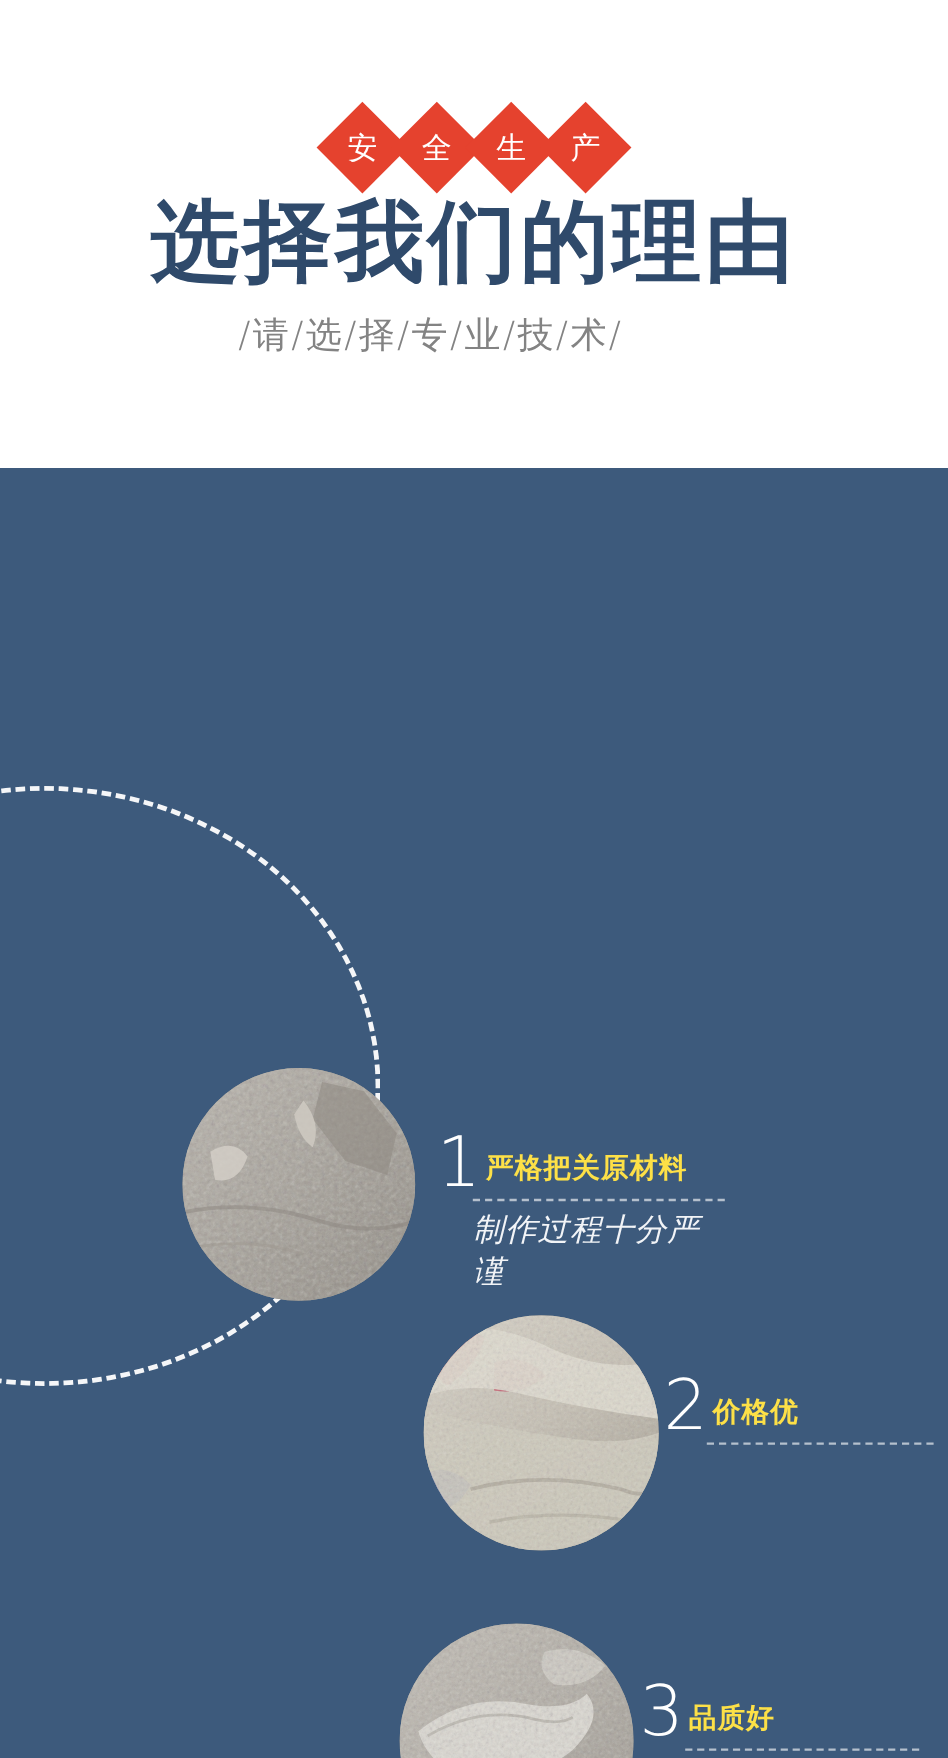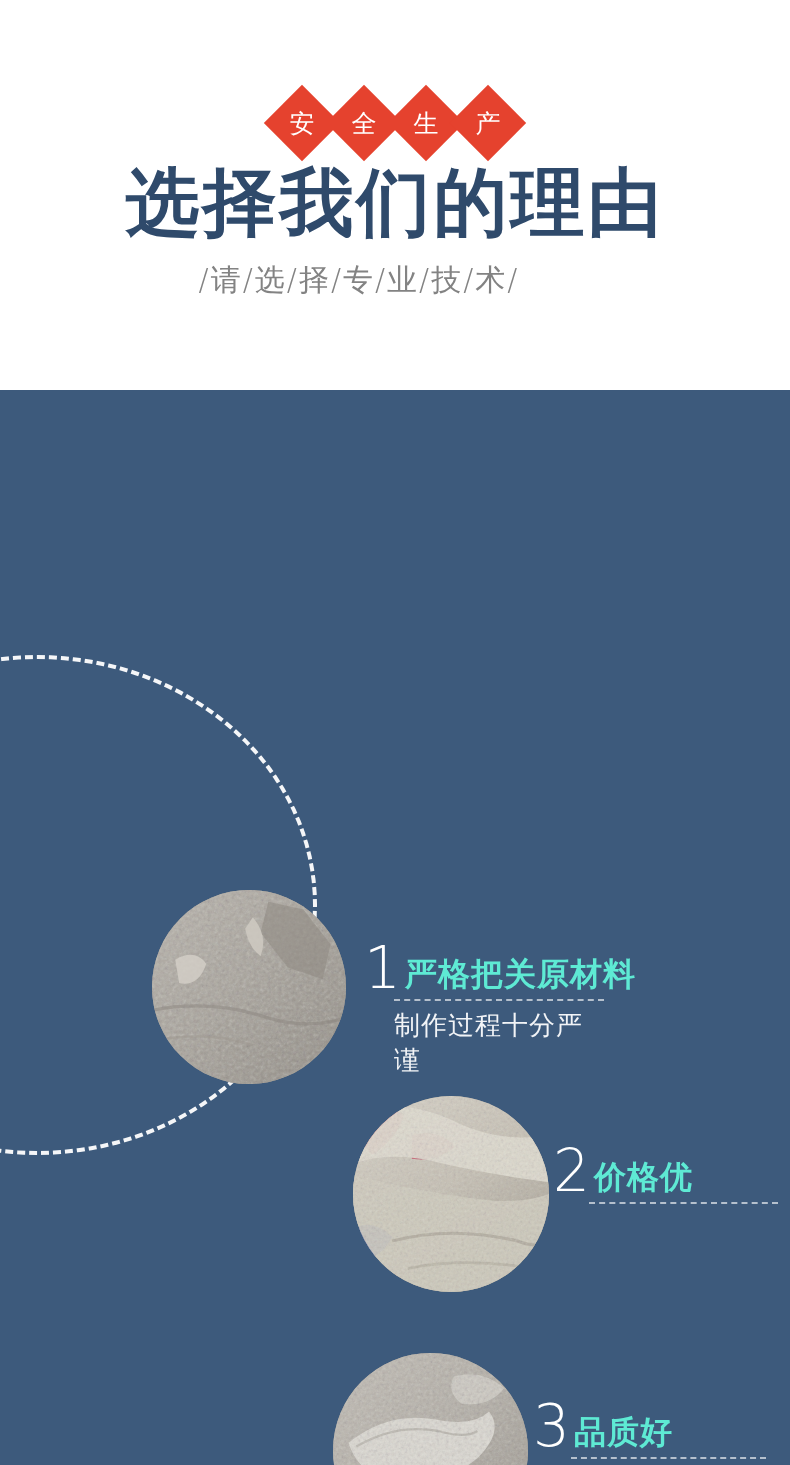--- a/index.html
+++ b/index.html
@@ -136,24 +136,24 @@
     white-space: nowrap;
   }
   .feature .num {
     font-size: 58px;
     line-height: 52px;
     font-weight: 300;
     color: #ffffff;
     letter-spacing: -2px;
   }
   .feature .title {
-    font-size: 32px;
+    font-size: 23px;
     line-height: 36px;
     font-weight: bold;
-    color: #5eead4;
+    color: #fde047;
     letter-spacing: 1px;
     padding-bottom: 2px;
   }
   .feature .rule {
     height: 0;
     border-top: 2px dashed rgba(255,255,255,0.62);
     margin-top: 5px;
     margin-bottom: 7px;
   }
   .feature .desc {
@@ -164,21 +164,21 @@
     letter-spacing: 1px;
     white-space: pre-line;
   }
   .feature.right .head,
   .feature.right .desc { text-align: right; }
   .feature.right .head { justify-content: flex-start; }
 
   
   #feature-1 { left: 364px; top: 552px; width: 240px; }
   #feature-1 .rule { margin-left: 30px; }
-  #feature-1 .desc { padding-left: 30px; }
+  #feature-1 .desc { padding-left: 30px; font-style: italic; }
 
   #feature-2 { left: 553px; top: 755px; width: 225px; }
   #feature-2 .rule { margin-left: 36px; }
   #feature-2 .desc { padding-left: 36px; }
 
   #feature-3 { left: 533px; top: 1010px; width: 233px; }
   #feature-3 .rule { margin-left: 38px; }
 
   #photo-1 { left: 152px; top: 500px; width: 194px; height: 194px; }
   #photo-2 { left: 353px; top: 706px; width: 196px; height: 196px; }

